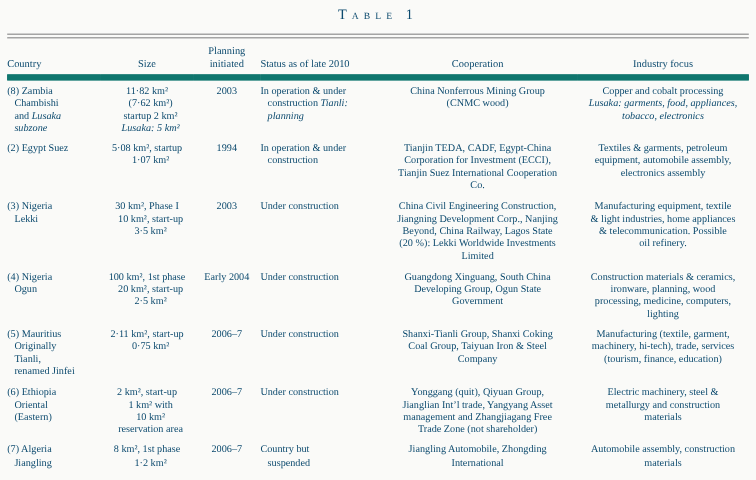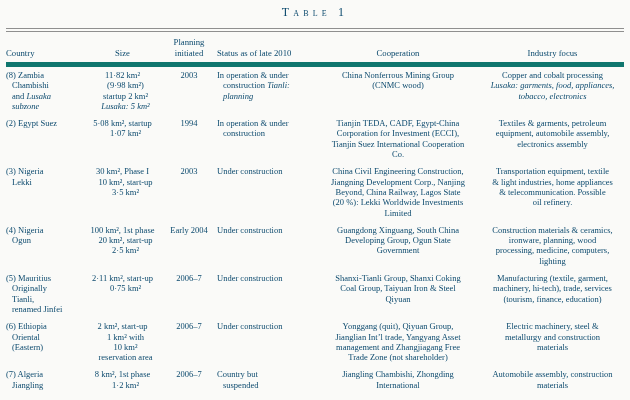--- a/index.html
+++ b/index.html
@@ -93,21 +93,21 @@
     <tbody id="table-body">
         <tr>
           <td class="al-left">
             <div class="line"><span>(8) Zambia</span></div>
             <div class="line cont"><span>Chambishi</span></div>
             <div class="line cont"><span>and </span><span class="it">Lusaka</span></div>
             <div class="line cont"><span class="it">subzone</span></div>
           </td>
           <td class="al-center">
             <div class="line"><span>11·82 km²</span></div>
-            <div class="line cont"><span>(9·98 km²)</span></div>
+            <div class="line cont"><span>(7·62 km²)</span></div>
             <div class="line cont"><span>startup 2 km²</span></div>
             <div class="line cont"><span class="it">Lusaka: 5 km²</span></div>
           </td>
           <td class="al-center">
             <div class="line"><span>2003</span></div>
           </td>
           <td class="al-left">
             <div class="line"><span>In operation &amp; under</span></div>
             <div class="line cont"><span>construction </span><span class="it">Tianli:</span></div>
             <div class="line cont"><span class="it">planning</span></div>
@@ -166,21 +166,21 @@
             <div class="line"><span>Under construction</span></div>
           </td>
           <td class="al-center">
             <div class="line"><span>China Civil Engineering Construction,</span></div>
             <div class="line"><span>Jiangning Development Corp., Nanjing</span></div>
             <div class="line"><span>Beyond, China Railway, Lagos State</span></div>
             <div class="line"><span>(20 %): Lekki Worldwide Investments</span></div>
             <div class="line"><span>Limited</span></div>
           </td>
           <td class="al-center">
-            <div class="line"><span>Transportation equipment, textile</span></div>
+            <div class="line"><span>Manufacturing equipment, textile</span></div>
             <div class="line"><span>&amp; light industries, home appliances</span></div>
             <div class="line"><span>&amp; telecommunication. Possible</span></div>
             <div class="line"><span>oil refinery.</span></div>
           </td>
         </tr>
         <tr>
           <td class="al-left">
             <div class="line"><span>(4) Nigeria</span></div>
             <div class="line cont"><span>Ogun</span></div>
           </td>
@@ -220,21 +220,21 @@
           </td>
           <td class="al-center">
             <div class="line"><span>2006–7</span></div>
           </td>
           <td class="al-left">
             <div class="line"><span>Under construction</span></div>
           </td>
           <td class="al-center">
             <div class="line"><span>Shanxi-Tianli Group, Shanxi Coking</span></div>
             <div class="line"><span>Coal Group, Taiyuan Iron &amp; Steel</span></div>
-            <div class="line"><span>Qiyuan</span></div>
+            <div class="line"><span>Company</span></div>
           </td>
           <td class="al-center">
             <div class="line"><span>Manufacturing (textile, garment,</span></div>
             <div class="line"><span>machinery, hi-tech), trade, services</span></div>
             <div class="line"><span>(tourism, finance, education)</span></div>
           </td>
         </tr>
         <tr>
           <td class="al-left">
             <div class="line"><span>(6) Ethiopia</span></div>
@@ -275,21 +275,21 @@
             <div class="line cont"><span>1·2 km²</span></div>
           </td>
           <td class="al-center">
             <div class="line"><span>2006–7</span></div>
           </td>
           <td class="al-left">
             <div class="line"><span>Country but</span></div>
             <div class="line cont"><span>suspended</span></div>
           </td>
           <td class="al-center">
-            <div class="line"><span>Jiangling Chambishi, Zhongding</span></div>
+            <div class="line"><span>Jiangling Automobile, Zhongding</span></div>
             <div class="line"><span>International</span></div>
           </td>
           <td class="al-center">
             <div class="line"><span>Automobile assembly, construction</span></div>
             <div class="line"><span>materials</span></div>
           </td>
         </tr>
       </tbody>
   </table>
 

